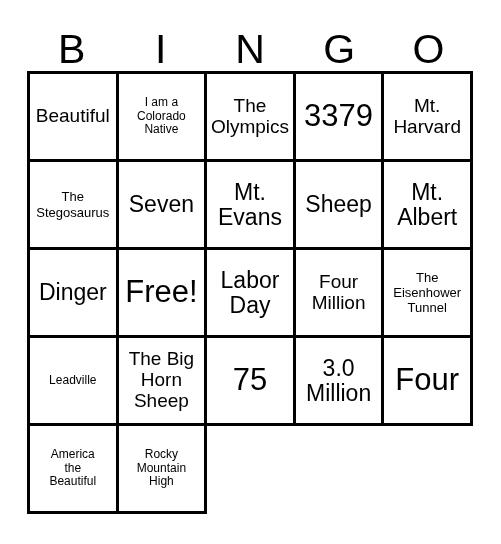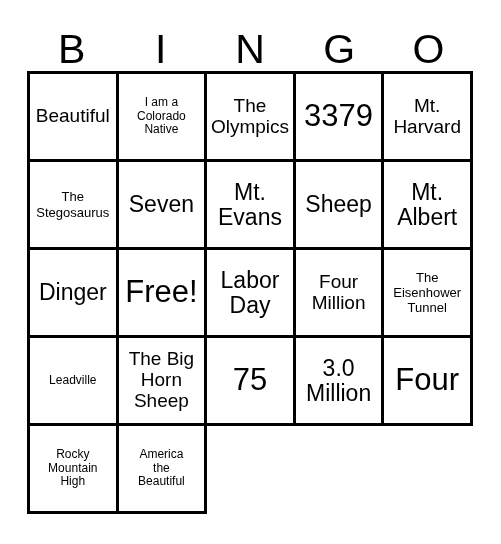--- a/index.html
+++ b/index.html
@@ -165,24 +165,24 @@
         <span class="cell-text fs-xl">75</span>
       </div>
       <div class="cell">
         <span class="cell-text fs-lg">3.0
 Million</span>
       </div>
       <div class="cell">
         <span class="cell-text fs-xl">Four</span>
       </div>
       <div class="cell">
+        <span class="cell-text fs-sm">America
+the
+Beautiful</span>
+      </div>
+      <div class="cell">
         <span class="cell-text fs-sm">Rocky
 Mountain
 High</span>
-      </div>
-      <div class="cell">
-        <span class="cell-text fs-sm">America
-the
-Beautiful</span>
       </div>
     </div>
 
 </div>
 
 </body></html>

